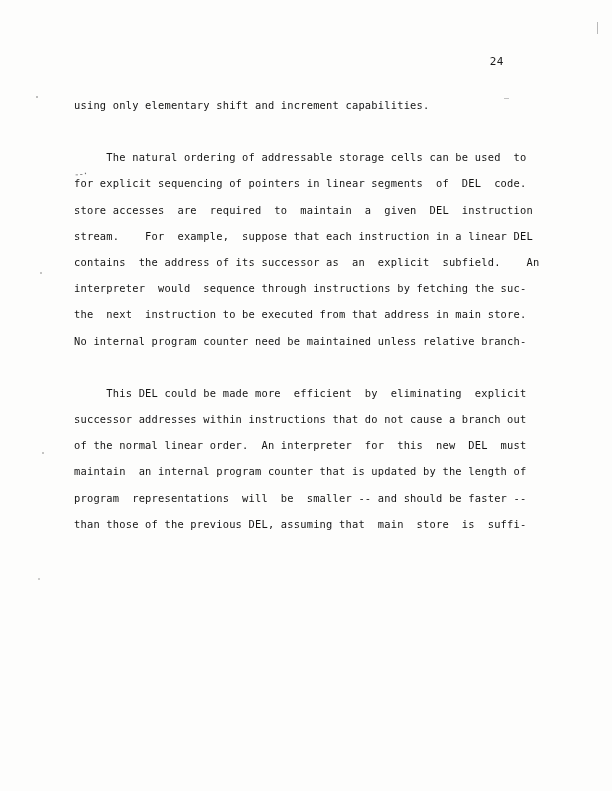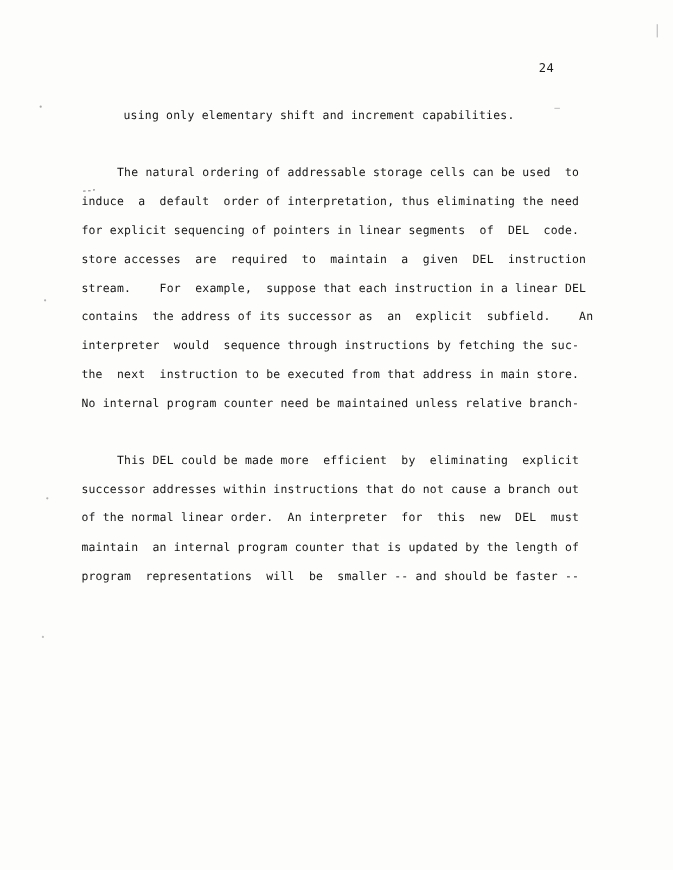--- a/index.html
+++ b/index.html
@@ -83,21 +83,20 @@
   }
 
   .body-text {
     position: absolute;
     top: 92px;
     left: 74px;
     width: 432px;
     font-size: 10.4px;
     line-height: 26.2px;
     color: #141414;
-    text-align: center;
   }
 
   .para {
     margin: 0;
   }
   .para + .para {
     margin-top: 26px;
   }
 
   .line {
@@ -131,35 +130,35 @@
   <div class="page-number">24</div>
 
   <div class="body-text">
 
     <p class="para">
       <span class="line">using only elementary shift and increment capabilities.</span>
     </p>
 
     <p class="para">
       <span class="line">     The natural ordering of addressable storage cells can be used  to</span>
-      <span class="line">induce  a  default  order of interpretation, thus eliminating the need</span>
       <span class="line">for explicit sequencing of pointers in linear segments  of  DEL  code.</span>
       <span class="line">store accesses  are  required  to  maintain  a  given  DEL  instruction</span>
       <span class="line">stream.    For  example,  suppose that each instruction in a linear DEL</span>
       <span class="line">contains  the address of its successor as  an  explicit  subfield.    An</span>
       <span class="line">interpreter  would  sequence through instructions by fetching the suc-</span>
       <span class="line">the  next  instruction to be executed from that address in main store.</span>
       <span class="line">No internal program counter need be maintained unless relative branch-</span>
     </p>
 
     <p class="para">
       <span class="line">     This DEL could be made more  efficient  by  eliminating  explicit</span>
       <span class="line">successor addresses within instructions that do not cause a branch out</span>
       <span class="line">of the normal linear order.  An interpreter  for  this  new  DEL  must</span>
       <span class="line">maintain  an internal program counter that is updated by the length of</span>
       <span class="line">program  representations  will  be  smaller -- and should be faster --</span>
+      <span class="line">than those of the previous DEL, assuming that  main  store  is  suffi-</span>
     </p>
 
   </div>
 
   <div class="smudge">--·</div>
 
 </div>
 
 </body></html>

